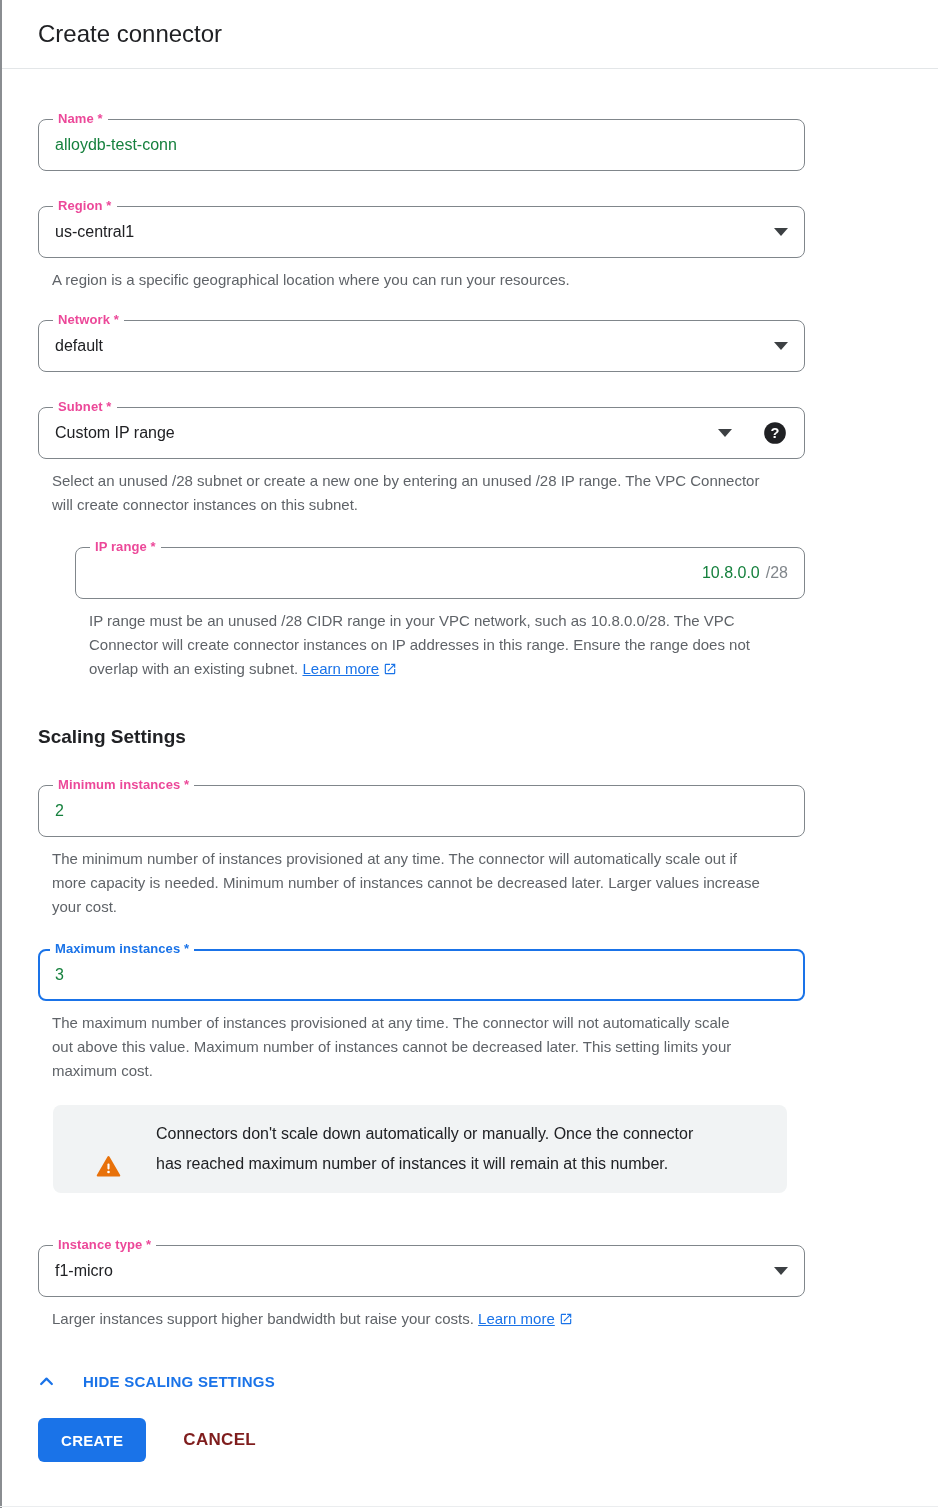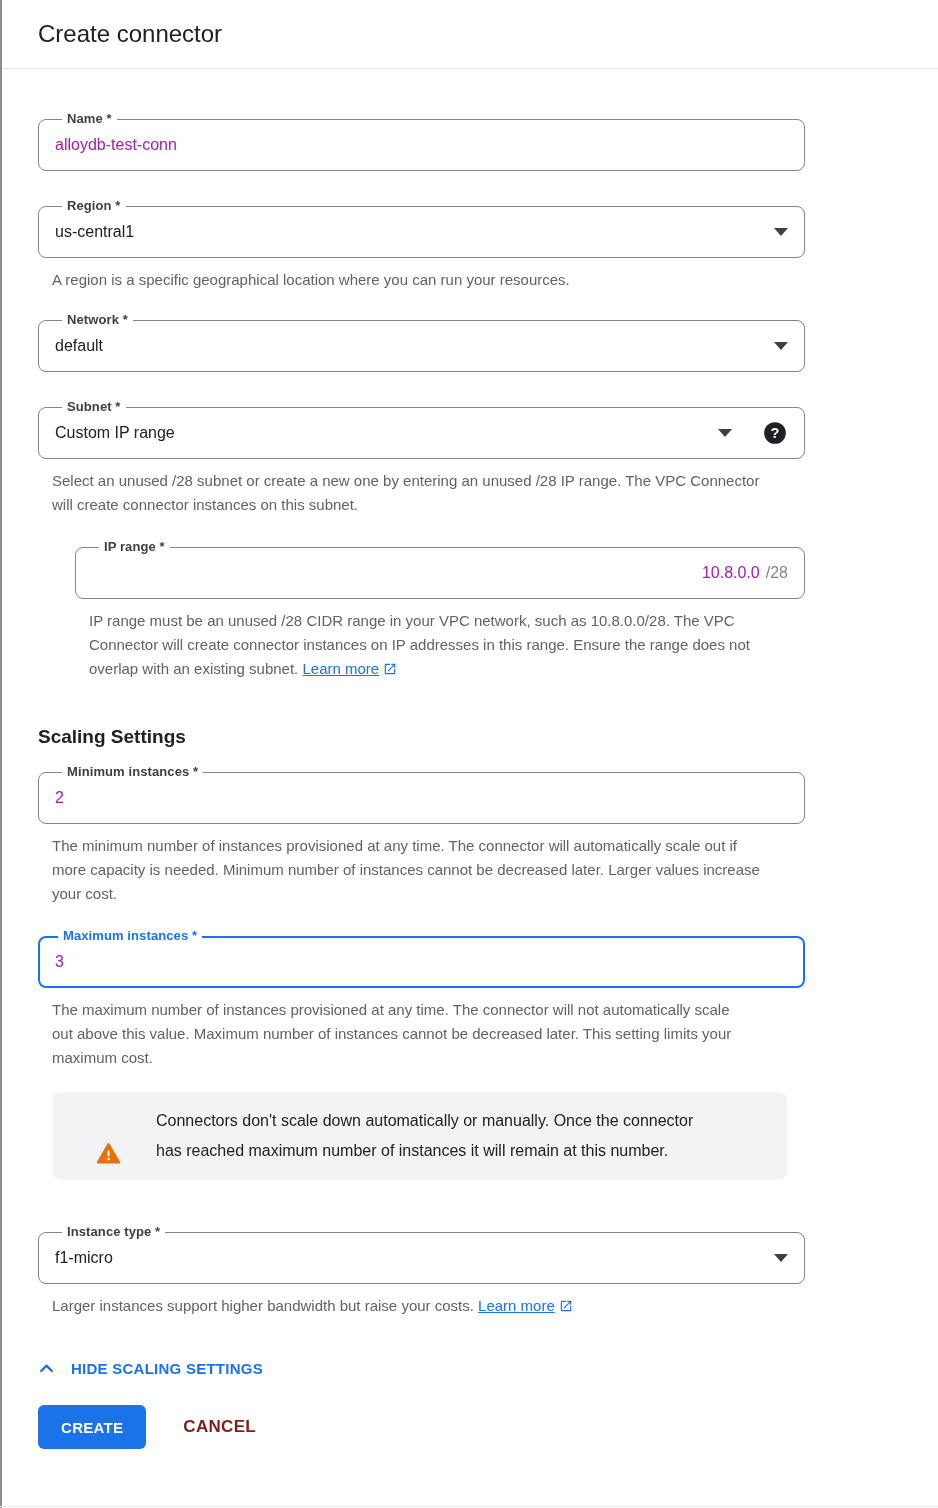--- a/index.html
+++ b/index.html
@@ -11,61 +11,61 @@
   .bottom-divider { position: absolute; left: 0; right: 0; bottom: 1px; height: 1px; background: #ebedef; }
 
   h1.page-title { margin: 0; padding: 20px 0 0 38px; font-size: 24px; font-weight: 400; line-height: 28px; color: #202124; }
   .top-divider { margin-top: 20px; height: 1px; background: #e3e6e8; }
 
   .form { padding: 0 133px 0 38px; }
 
   
   .field { position: relative; height: 52px; border: 1px solid #80868b; border-radius: 8px;
            background: #fff; display: flex; align-items: center; padding: 0 16px; }
-  .field-label { position: absolute; top: -9px; left: 23px; padding: 0 5px; background: #fff;
-                 font-size: 13px; font-weight: bold; color: #404040; line-height: 16px; letter-spacing: .1px; }
+  .field-label { position: absolute; top: -9px; left: 14px; padding: 0 5px; background: #fff;
+                 font-size: 13px; font-weight: bold; color: #ec4899; line-height: 16px; letter-spacing: .1px; }
   .field-input { flex: 1; min-width: 0; border: 0; outline: none; padding: 0; margin: 0;
-                 font-size: 16px; color: #a21caf; font-family: inherit; background: transparent; }
+                 font-size: 16px; color: #15803d; font-family: inherit; background: transparent; }
   .select-value { flex: 1; font-size: 16px; color: #202124; }
   .caret { width: 0; height: 0; border-left: 7px solid transparent; border-right: 7px solid transparent;
            border-top: 8px solid #3c4043; flex: none; }
   .help-icon { flex: none; margin-left: 30px; cursor: pointer; }
   .focused { border: 2px solid #1a73e8; padding: 0 15px; }
-  .focused .field-label { color: #1a73e8; top: -10px; left: 18px; }
+  .focused .field-label { color: #1a73e8; top: -10px; left: 10px; }
   .ip-input { text-align: right; }
   .suffix { font-size: 16px; color: #80868b; margin-left: 6px; flex: none; }
 
   .helper { margin: 10px 0 0 14px; font-size: 15px; line-height: 24px; color: #5f6368; }
   .learn-more { color: #1a73e8; text-decoration: underline; cursor: pointer; white-space: nowrap; }
   .ext-icon { vertical-align: -2px; margin-left: 4px; }
 
   #field-name { margin-top: 50px; }
   #field-region { margin-top: 35px; align-items: center; }
   #helper-region { width: 710px; }
   #field-network { margin-top: 28px; }
   #field-subnet { margin-top: 35px; }
   #helper-subnet { width: 715px; }
   #field-ip { margin-top: 30px; margin-left: 37px; }
   #helper-ip { margin-left: 51px; width: 672px; }
 
   .section-title { margin: 45px 0 17px 0; font-size: 19px; font-weight: bold; color: #202124; }
 
-  #field-min { margin-top: 24px; }
+  #field-min { margin-top: 37px; }
   #helper-min { width: 718px; }
   #field-max { margin-top: 30px; }
   #helper-max { width: 690px; }
 
   .warning { margin: 22px 0 0 15px; width: 734px; background: #f1f3f4; border-radius: 8px;
              padding: 14px 24px 14px 42px; display: flex; align-items: flex-end; }
   .warn-icon { flex: none; margin-top: 16px; }
   .warning-text { margin: 0 0 0 34px; font-size: 16px; line-height: 30px; color: #202124; max-width: 565px; }
 
   #field-instance { margin-top: 52px; justify-content: space-between; }
 
-  .hide-scaling { margin-top: 42px; display: flex; align-items: center; gap: 16px; padding: 0;
+  .hide-scaling { margin-top: 42px; display: flex; align-items: center; gap: 28px; padding: 0;
                   background: none; border: none; cursor: pointer; font-family: inherit;
                   color: #1a73e8; font-size: 15px; font-weight: bold; letter-spacing: .25px; }
 
   .actions { margin-top: 28px; display: flex; align-items: center; }
   .create-btn { height: 44px; padding: 0 23px; background: #1a73e8; color: #fff; border: none;
                 border-radius: 6px; font-size: 15px; font-weight: bold; letter-spacing: .3px;
                 font-family: inherit; cursor: pointer; }
   .cancel-btn { margin-left: 37px; background: none; border: none; color: #7f1d1d; padding: 0;
                 font-size: 17px; font-weight: bold; letter-spacing: .3px; font-family: inherit; cursor: pointer; }
 </style>

